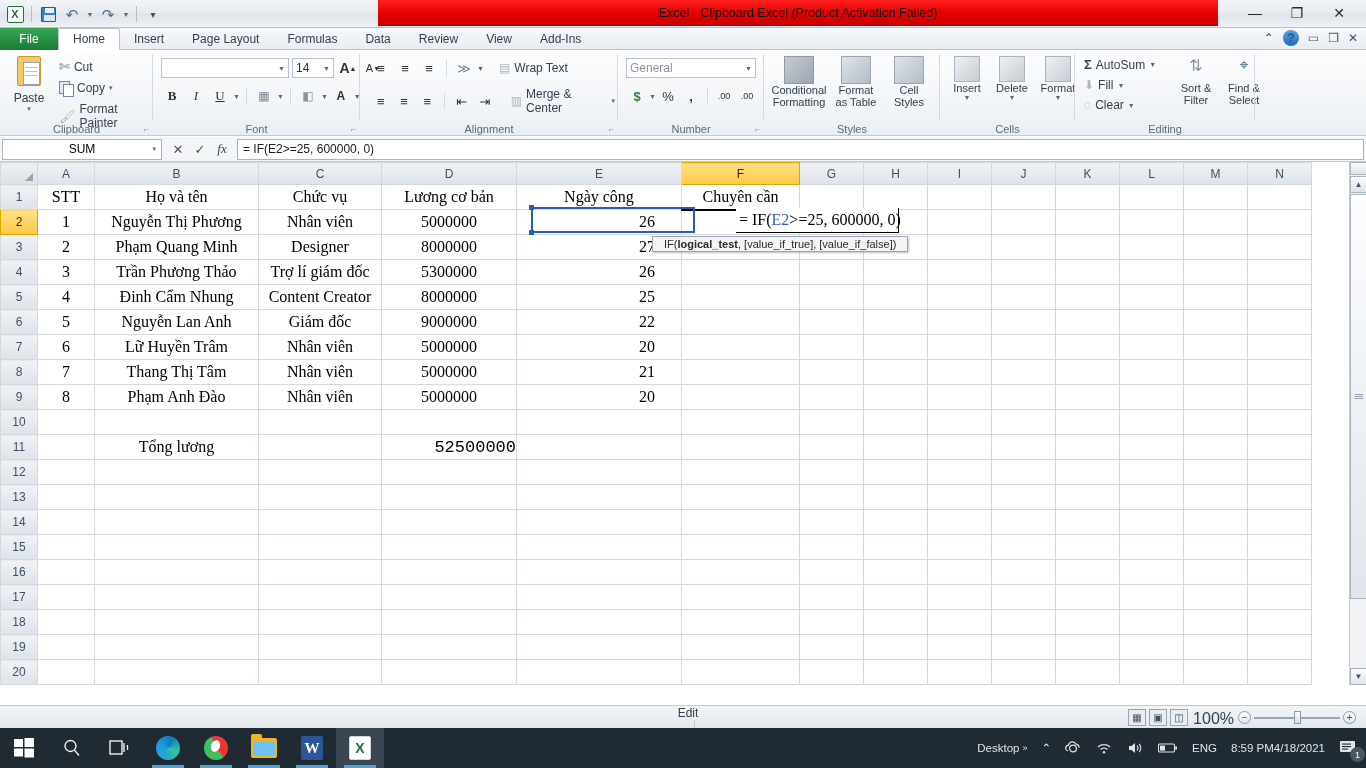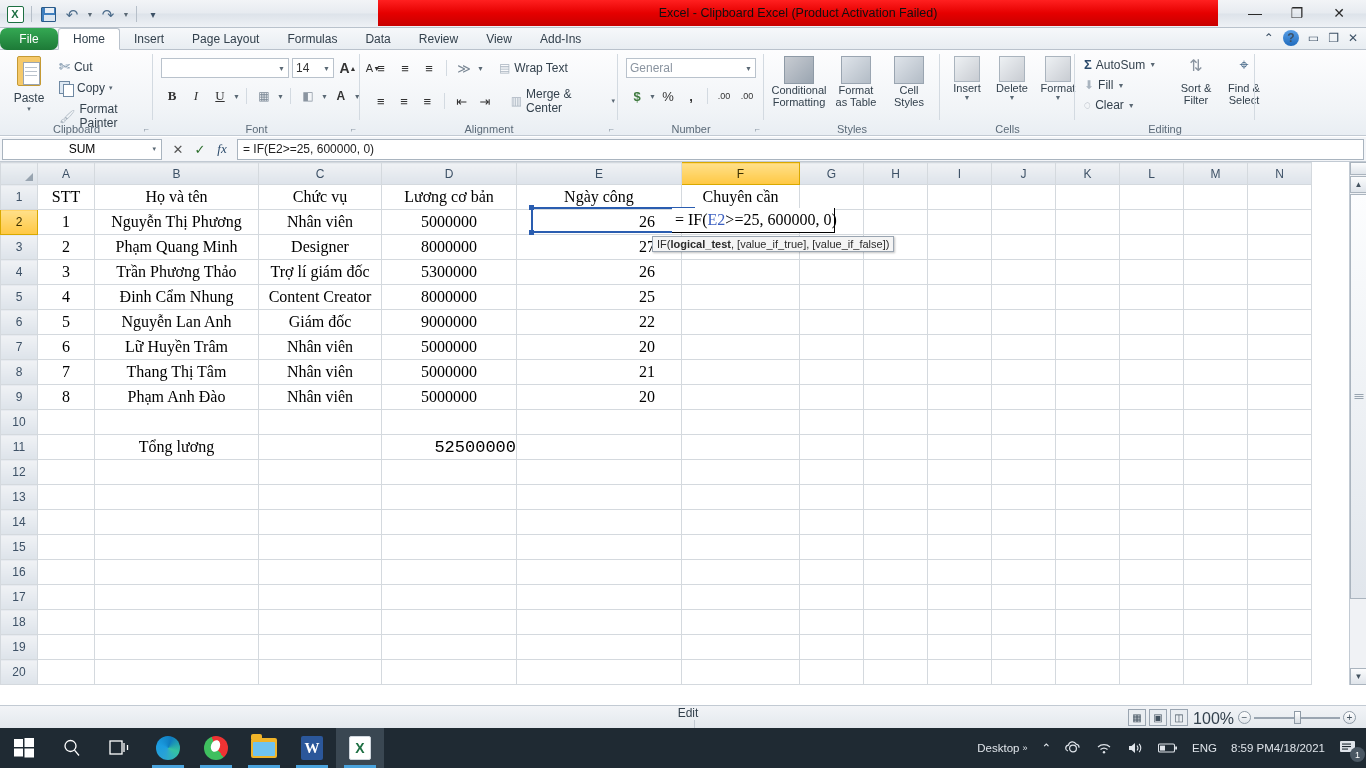--- a/index.html
+++ b/index.html
@@ -44,21 +44,21 @@
   }
 
   
   .tabstrip {
     position:absolute;left:0;top:28px;width:1366px;height:22px;
     background:linear-gradient(to bottom,#f6f8fa,#e8edf2);
     border-bottom:1px solid #b9c2cc;
   }
   .tabs{position:absolute;left:0;top:0;display:flex;height:22px;align-items:flex-end;}
   .tab{padding:3px 14px 4px;font-size:12px;color:#33414d;height:22px;display:flex;align-items:center;cursor:default;}
-  .tab.file{background:linear-gradient(to bottom,#34a853,#1d7a37);color:#fff;font-weight:normal;width:58px;justify-content:center;border-radius:7px;}
+  .tab.file{background:linear-gradient(to bottom,#34a853,#1d7a37);color:#fff;font-weight:normal;width:58px;justify-content:center;}
   .tab.active{background:#fff;border:1px solid #b9c2cc;border-bottom:1px solid #fff;border-radius:3px 3px 0 0;position:relative;z-index:3;}
   .ribbon-right-icons{position:absolute;right:8px;top:2px;display:flex;align-items:center;gap:9px;}
   .ribbon-right-icons span{font-size:12px;color:#3d5166;}
   .help-circle{width:16px;height:16px;border-radius:50%;background:linear-gradient(to bottom,#5aa0e8,#1f6bbd);color:#fff;font-size:11px;font-weight:bold;display:flex;align-items:center;justify-content:center;}
 
   
   .ribbon{
     position:absolute;left:0;top:50px;width:1366px;height:86px;
     background:linear-gradient(to bottom,#fdfdfe 0%,#f1f4f7 70%,#e9eef3 100%);
     border-bottom:1px solid #c2cad3;
@@ -118,21 +118,21 @@
   .editcell{
     position:absolute;background:#fff;border:1px solid #000;border-top:none;border-left:none;
     font-family:"Liberation Serif",serif;font-size:16px;color:#000;display:flex;align-items:center;
     white-space:nowrap;
   }
   .editcell .ref{color:#3b5fc0;}
   .caret{display:inline-block;width:1px;height:19px;background:#000;margin:0 0px;}
   .tooltip{
     position:absolute;background:#f4f4f4;border:1px solid #9aa5b1;
     font-family:"Liberation Sans",sans-serif;font-size:11px;color:#2b2b2b;
-    padding:1px 4px;box-shadow:1px 1px 2px rgba(0,0,0,0.25);white-space:nowrap;
+    padding:1px 11px;box-shadow:1px 1px 2px rgba(0,0,0,0.25);white-space:nowrap;
   }
 
   
   .vscroll{position:absolute;right:0;top:162px;width:17px;height:523px;background:#f0f2f5;border-left:1px solid #c2cad3;}
   .hscroll{position:absolute;left:270px;bottom:40px;height:17px;width:1079px;background:#f0f2f5;}
   .sbtn{background:linear-gradient(to bottom,#fbfcfd,#dfe4ea);border:1px solid #aab4be;display:flex;align-items:center;justify-content:center;font-size:8px;color:#43525f;}
   .sthumb{background:linear-gradient(to bottom,#fcfdfe,#e1e6ec);border:1px solid #aab4be;position:relative;}
   .sthumb:after{content:"";position:absolute;left:50%;top:50%;transform:translate(-50%,-50%);width:9px;height:6px;
     background:repeating-linear-gradient(to bottom,#98a4b0 0 1px,transparent 1px 2px);}
 
@@ -860,21 +860,21 @@
             <td class="cell"></td>
           </tr>
 
     </tbody>
       </table>
 
     <div class="selbox" style="left:531px;top:45px;width:164px;height:26px"></div>
     <div class="selhandle" style="left:529px;top:43px"></div>
     <div class="selhandle" style="left:529px;top:68px"></div>
 
-    <div class="editcell" style="left:672px;top:46px;width:163px;height:25px;padding-left:3px">
+    <div class="editcell" style="left:736px;top:46px;width:163px;height:25px;padding-left:3px">
       <span>= IF(</span>
         <span class="ref">E2</span>
         <span class="caret"></span>
         <span>&gt;=25, 600000, 0)</span>
     </div>
 
     <div class="tooltip" style="left:652px;top:74px">
       <span>IF(</span><b>logical_test</b><span>, [value_if_true], [value_if_false])</span>
     </div>
   </div>

